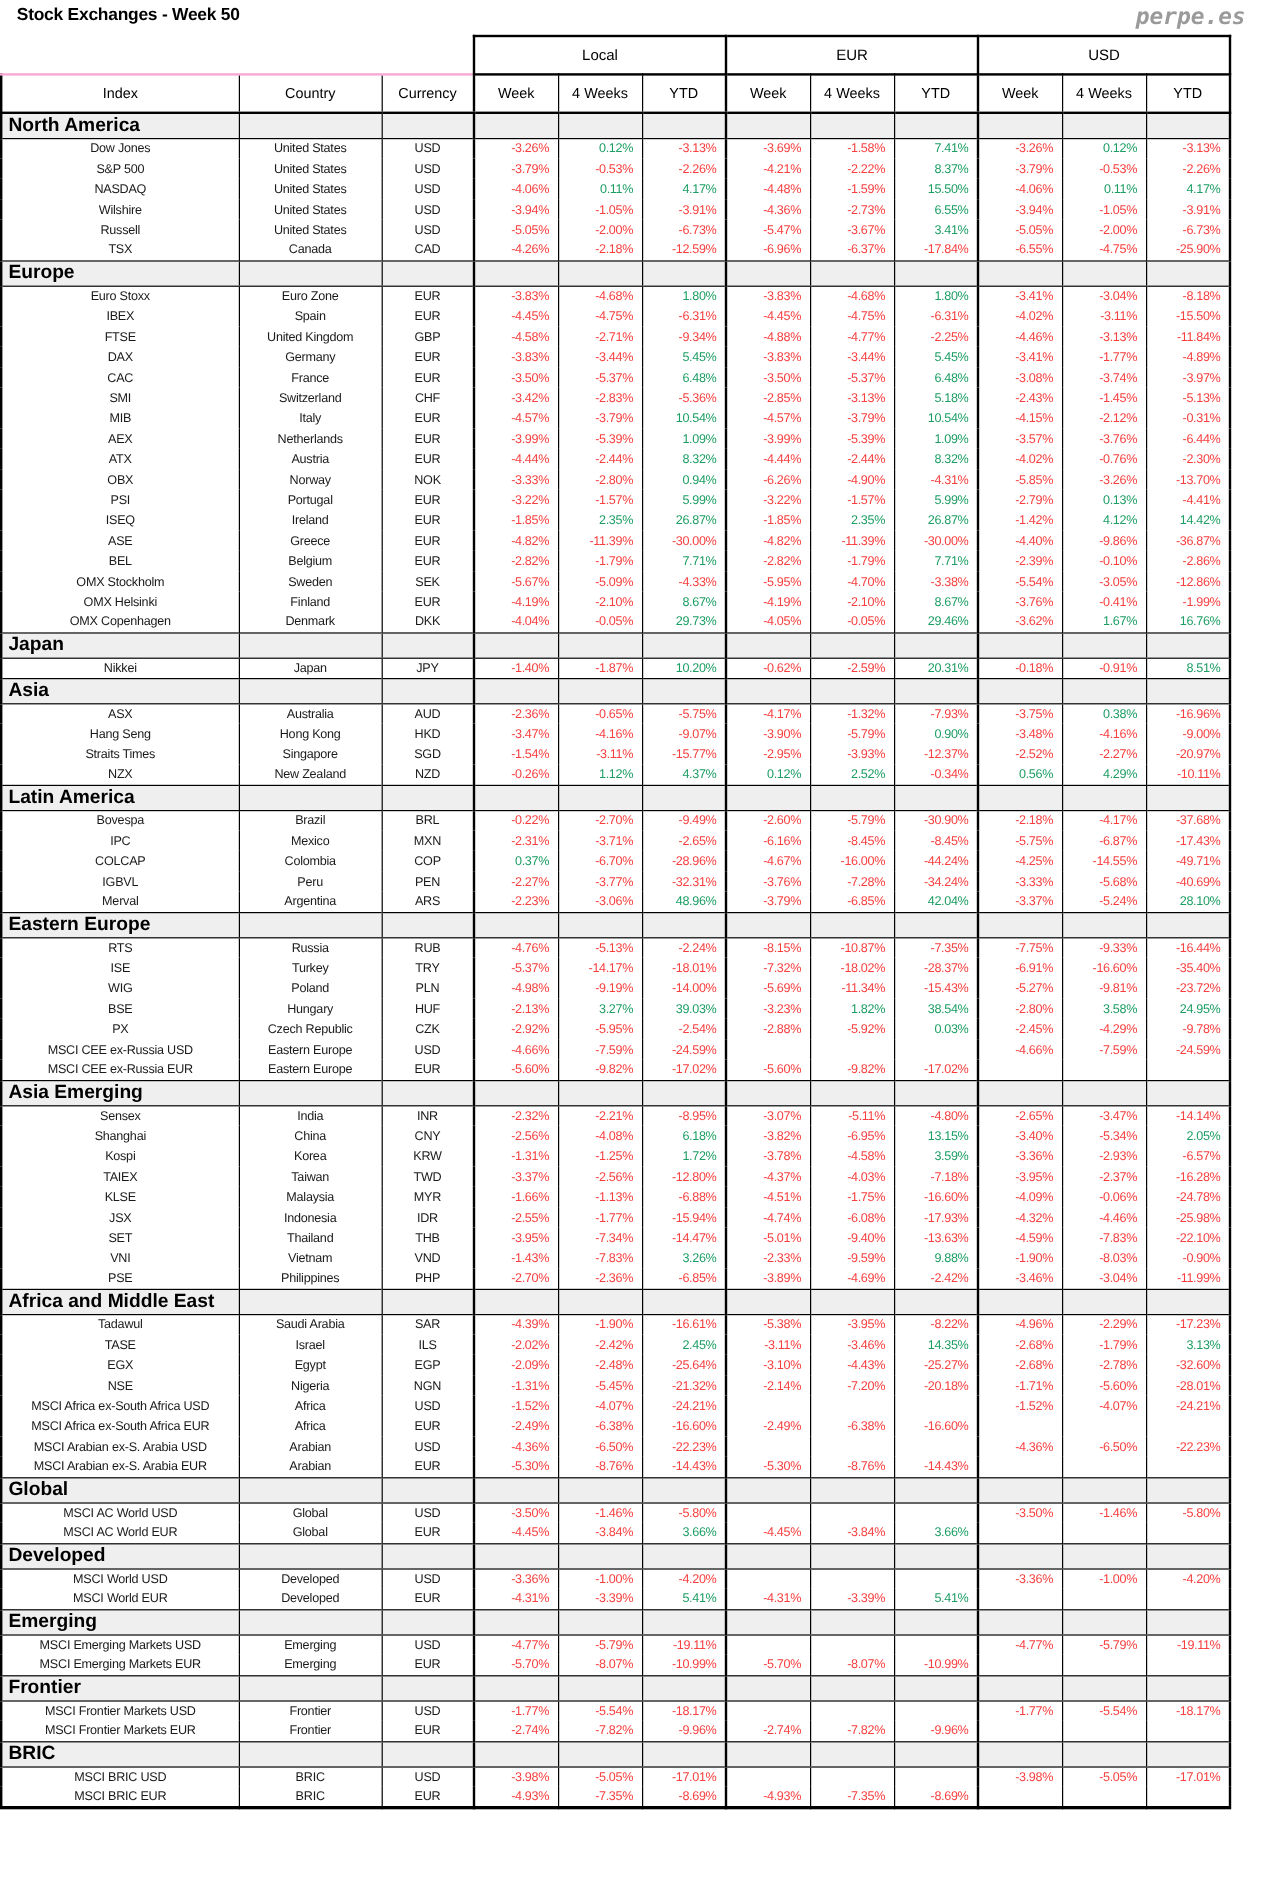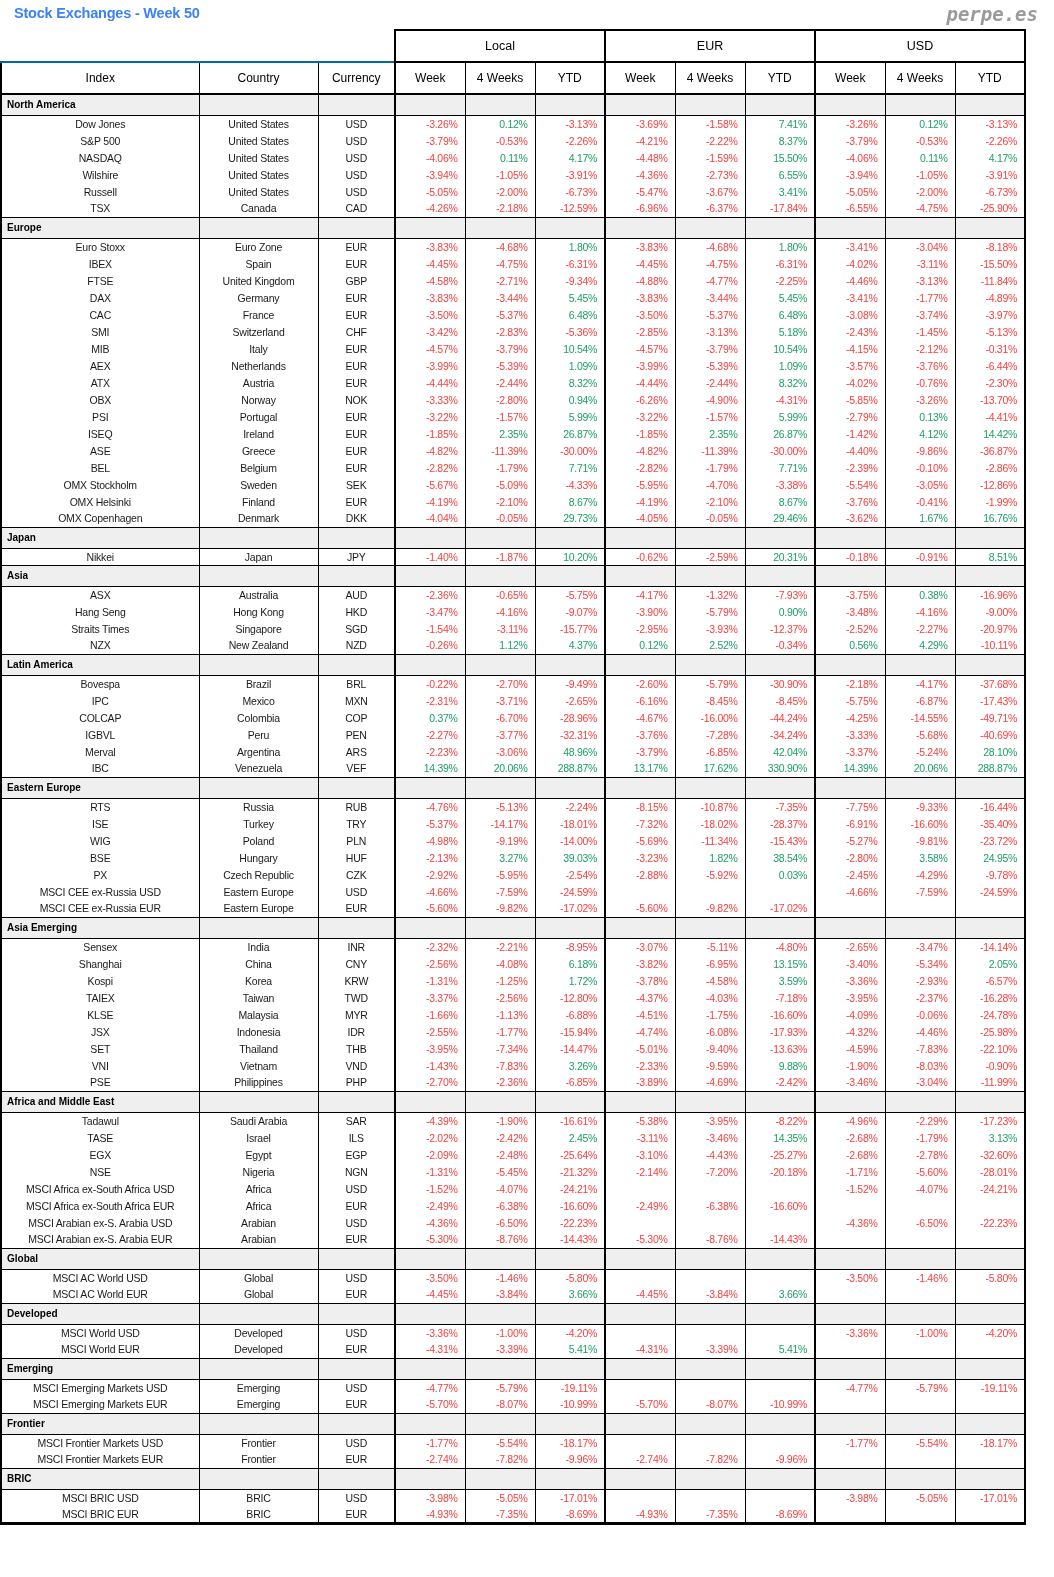--- a/index.html
+++ b/index.html
@@ -1,42 +1,42 @@
 <!DOCTYPE html>
 <html style="--pos: #1d9e64; --neg: #f84040; --secbg: #efefef;"><head>
 <meta charset="utf-8">
 <style>
   html,body{margin:0;padding:0;background:#ffffff;width:1054px;
     font-family:"Liberation Sans",sans-serif;color:#000;}
   .page{position:relative;width:1054px;}
   .hdr{position:relative;height:22px;padding-top:5px;}
   .title{position:absolute;left:14px;top:5px;font-size:14.5px;font-weight:bold;
-    letter-spacing:-0.2px;color:#3b82f6;}
+    letter-spacing:-0.2px;color:#000000;}
   .logo{position:absolute;right:16px;top:3px;font-family:"DejaVu Sans Mono",monospace;
     font-style:italic;font-weight:bold;font-size:19px;color:#9a9a9a;}
   table{border-collapse:collapse;table-layout:fixed;margin-left:0;margin-top:2px;
     border-bottom:3px solid #000;}
   col.c-ix{width:198px}col.c-co{width:119px}col.c-cu{width:77px}col.c-n{width:70px}
   td,th{overflow:hidden;white-space:nowrap;padding:0;font-weight:normal;}
   
   tbody td, thead tr.cols th{border-left:1px solid #000;}
   .gl{border-left:2px solid #000 !important;}
   .first{border-left:2px solid #000 !important;}
   .last{border-right:2px solid #000;}
   
   thead tr.grps td.nob{border:none;}
   thead tr.grps th.grp{border:2px solid #000;height:30px;font-size:12.5px;text-align:center;}
   
   thead tr.cols th{height:30px;font-size:12px;text-align:center;
-    border-top:2px solid #0369a1;border-bottom:2px solid #000;}
+    border-top:2px solid #f9a8d4;border-bottom:2px solid #000;}
   
   tbody tr{height:17px;}
   tbody tr.sec{height:21px;}
   tbody tr.sec td{background:var(--secbg);border-top:1px solid #000;border-bottom:1px solid #000;}
-  td.sec-label{font-weight:bold;font-size:10px;padding-left:5px;text-align:left;}
+  td.sec-label{font-weight:bold;font-size:16px;padding-left:5px;text-align:left;}
   td.c-name,td.c-country,td.c-cur{font-size:10.5px;text-align:center;color:#1a1a1a;
     letter-spacing:-0.2px;}
   td.v{font-size:10.5px;text-align:right;padding-right:7px;letter-spacing:-0.3px;}
   td.v.pos{color:var(--pos);}
   td.v.neg{color:var(--neg);}
 </style>
 </head>
 <body>
 
 <div class="page">
@@ -608,34 +608,20 @@
           <td class="col3 gl v neg">-2.23%</td>
           <td class="col4 v neg">-3.06%</td>
           <td class="col5 v pos">48.96%</td>
           <td class="col6 gl v neg">-3.79%</td>
           <td class="col7 v neg">-6.85%</td>
           <td class="col8 v pos">42.04%</td>
           <td class="col9 gl v neg">-3.37%</td>
           <td class="col10 v neg">-5.24%</td>
           <td class="col11 last v pos">28.10%</td>
         </tr>
-        <tr>
-          <td class="col0 first c-name">IBC</td>
-          <td class="col1 c-country">Venezuela</td>
-          <td class="col2 c-cur">VEF</td>
-          <td class="col3 gl v pos">14.39%</td>
-          <td class="col4 v pos">20.06%</td>
-          <td class="col5 v pos">288.87%</td>
-          <td class="col6 gl v pos">13.17%</td>
-          <td class="col7 v pos">17.62%</td>
-          <td class="col8 v pos">330.90%</td>
-          <td class="col9 gl v pos">14.39%</td>
-          <td class="col10 v pos">20.06%</td>
-          <td class="col11 last v pos">288.87%</td>
-        </tr>
         <tr class="sec">
           <td class="col0 first sec-label">Eastern Europe</td>
           <td class="col1"></td>
           <td class="col2"></td>
           <td class="col3 gl"></td>
           <td class="col4"></td>
           <td class="col5"></td>
           <td class="col6 gl"></td>
           <td class="col7"></td>
           <td class="col8"></td>

